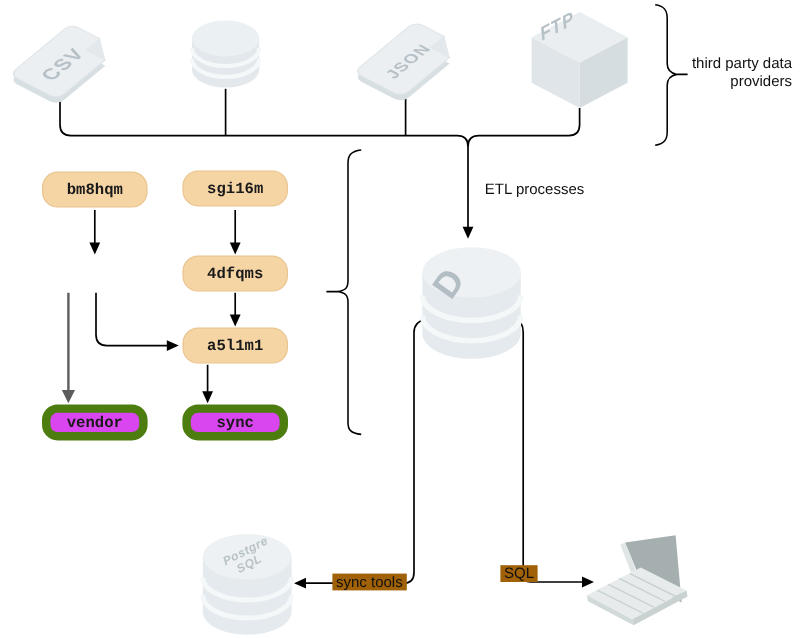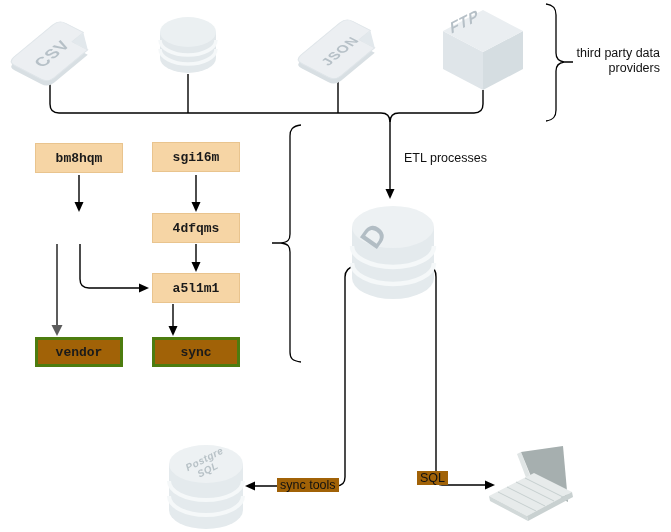--- a/index.html
+++ b/index.html
@@ -5,24 +5,24 @@
   html,body{margin:0;padding:0;background:#ffffff;}
   .canvas{
     position:relative;width:671px;height:532px;background:#ffffff;overflow:hidden;
     font-family:"Liberation Sans", sans-serif;
   }
   .canvas svg{position:absolute;left:0;top:0;}
   .node{
     position:absolute;width:88px;height:30px;box-sizing:border-box;
     display:flex;align-items:center;justify-content:center;
     font-family:"Liberation Mono","DejaVu Sans Mono",monospace;
-    font-weight:bold;font-size:13px;color:#1a1a1a;
+    font-weight:bold;font-size:13px;color:#1a1a1a;border-radius:13px;
   }
   .node.model{background:#f6d5a5;border:1px solid #e9c48e;}
-  .node.output{background:#a16207;border:3px solid #4d7c0f;}
+  .node.output{background:#d946ef;border:7px solid #4d7c0f;}
   .lbl{
     position:absolute;font-size:12.5px;color:#111111;white-space:nowrap;
   }
   .lbl.boxed{background:#a16207;padding:0 3px;}
   .providers{
     position:absolute;left:566px;top:46px;width:94px;text-align:right;
     font-size:12.5px;line-height:1.22;color:#111111;
   }
 </style>
 </head>

